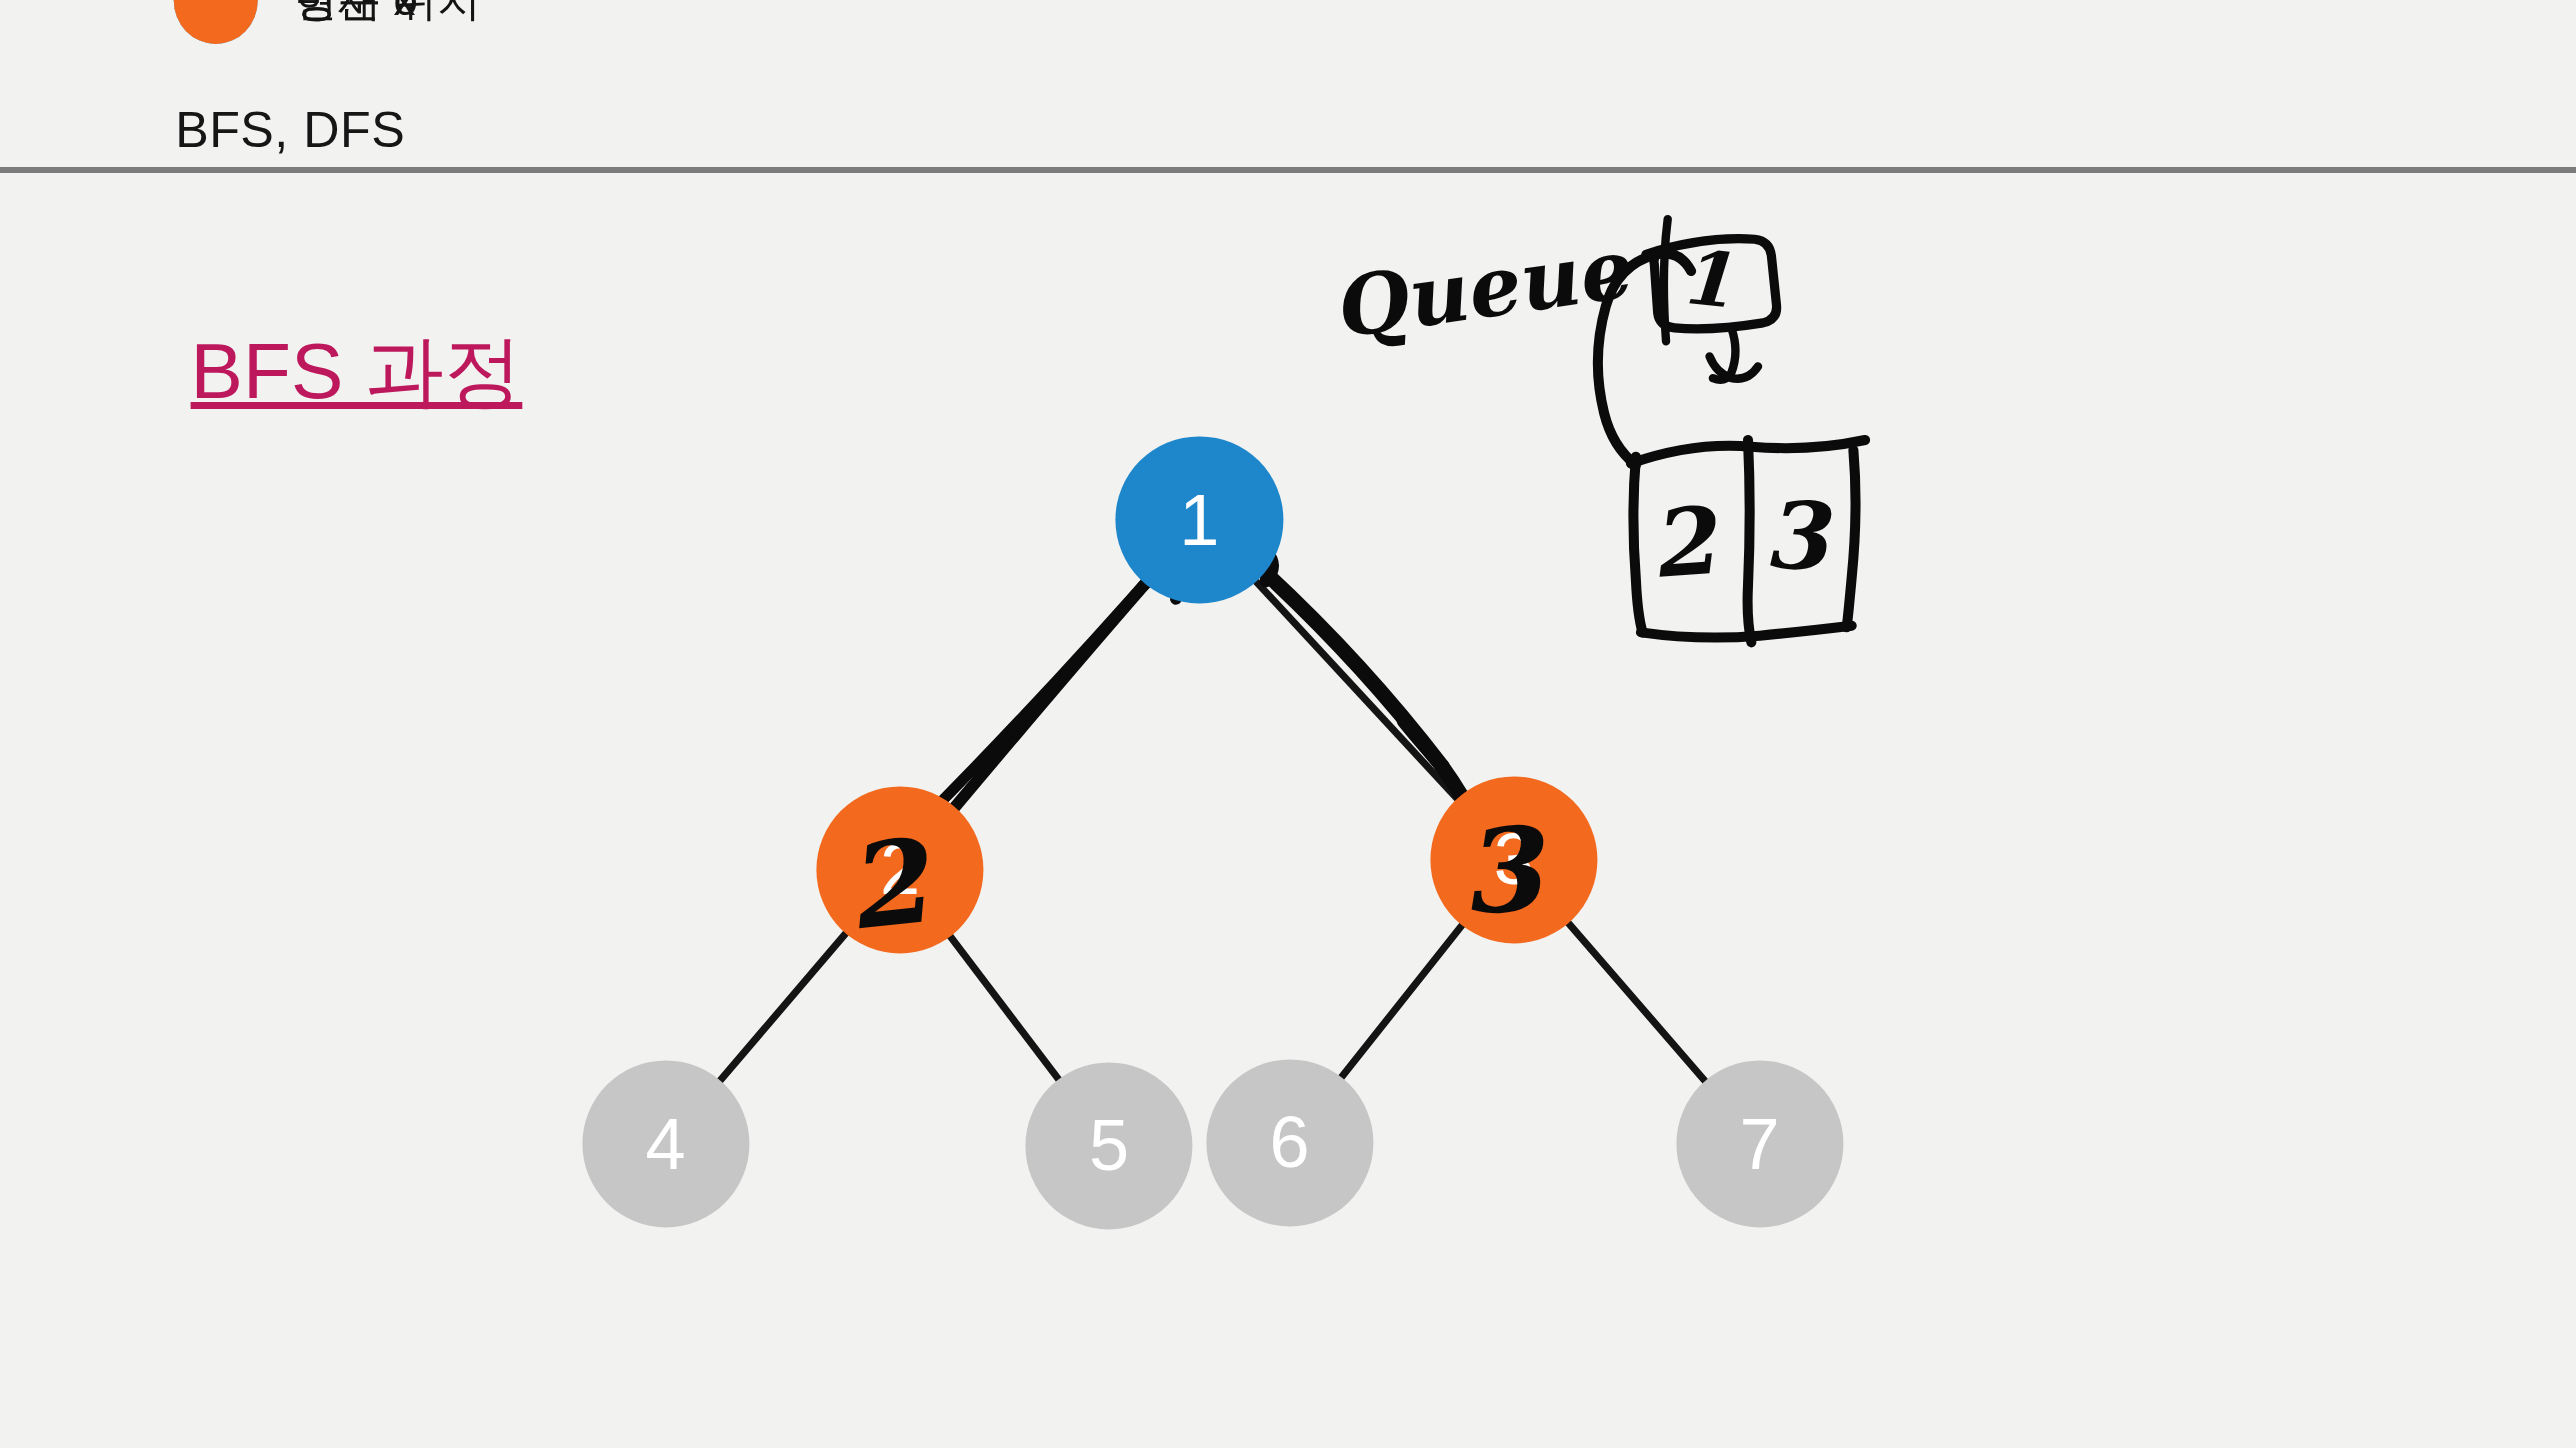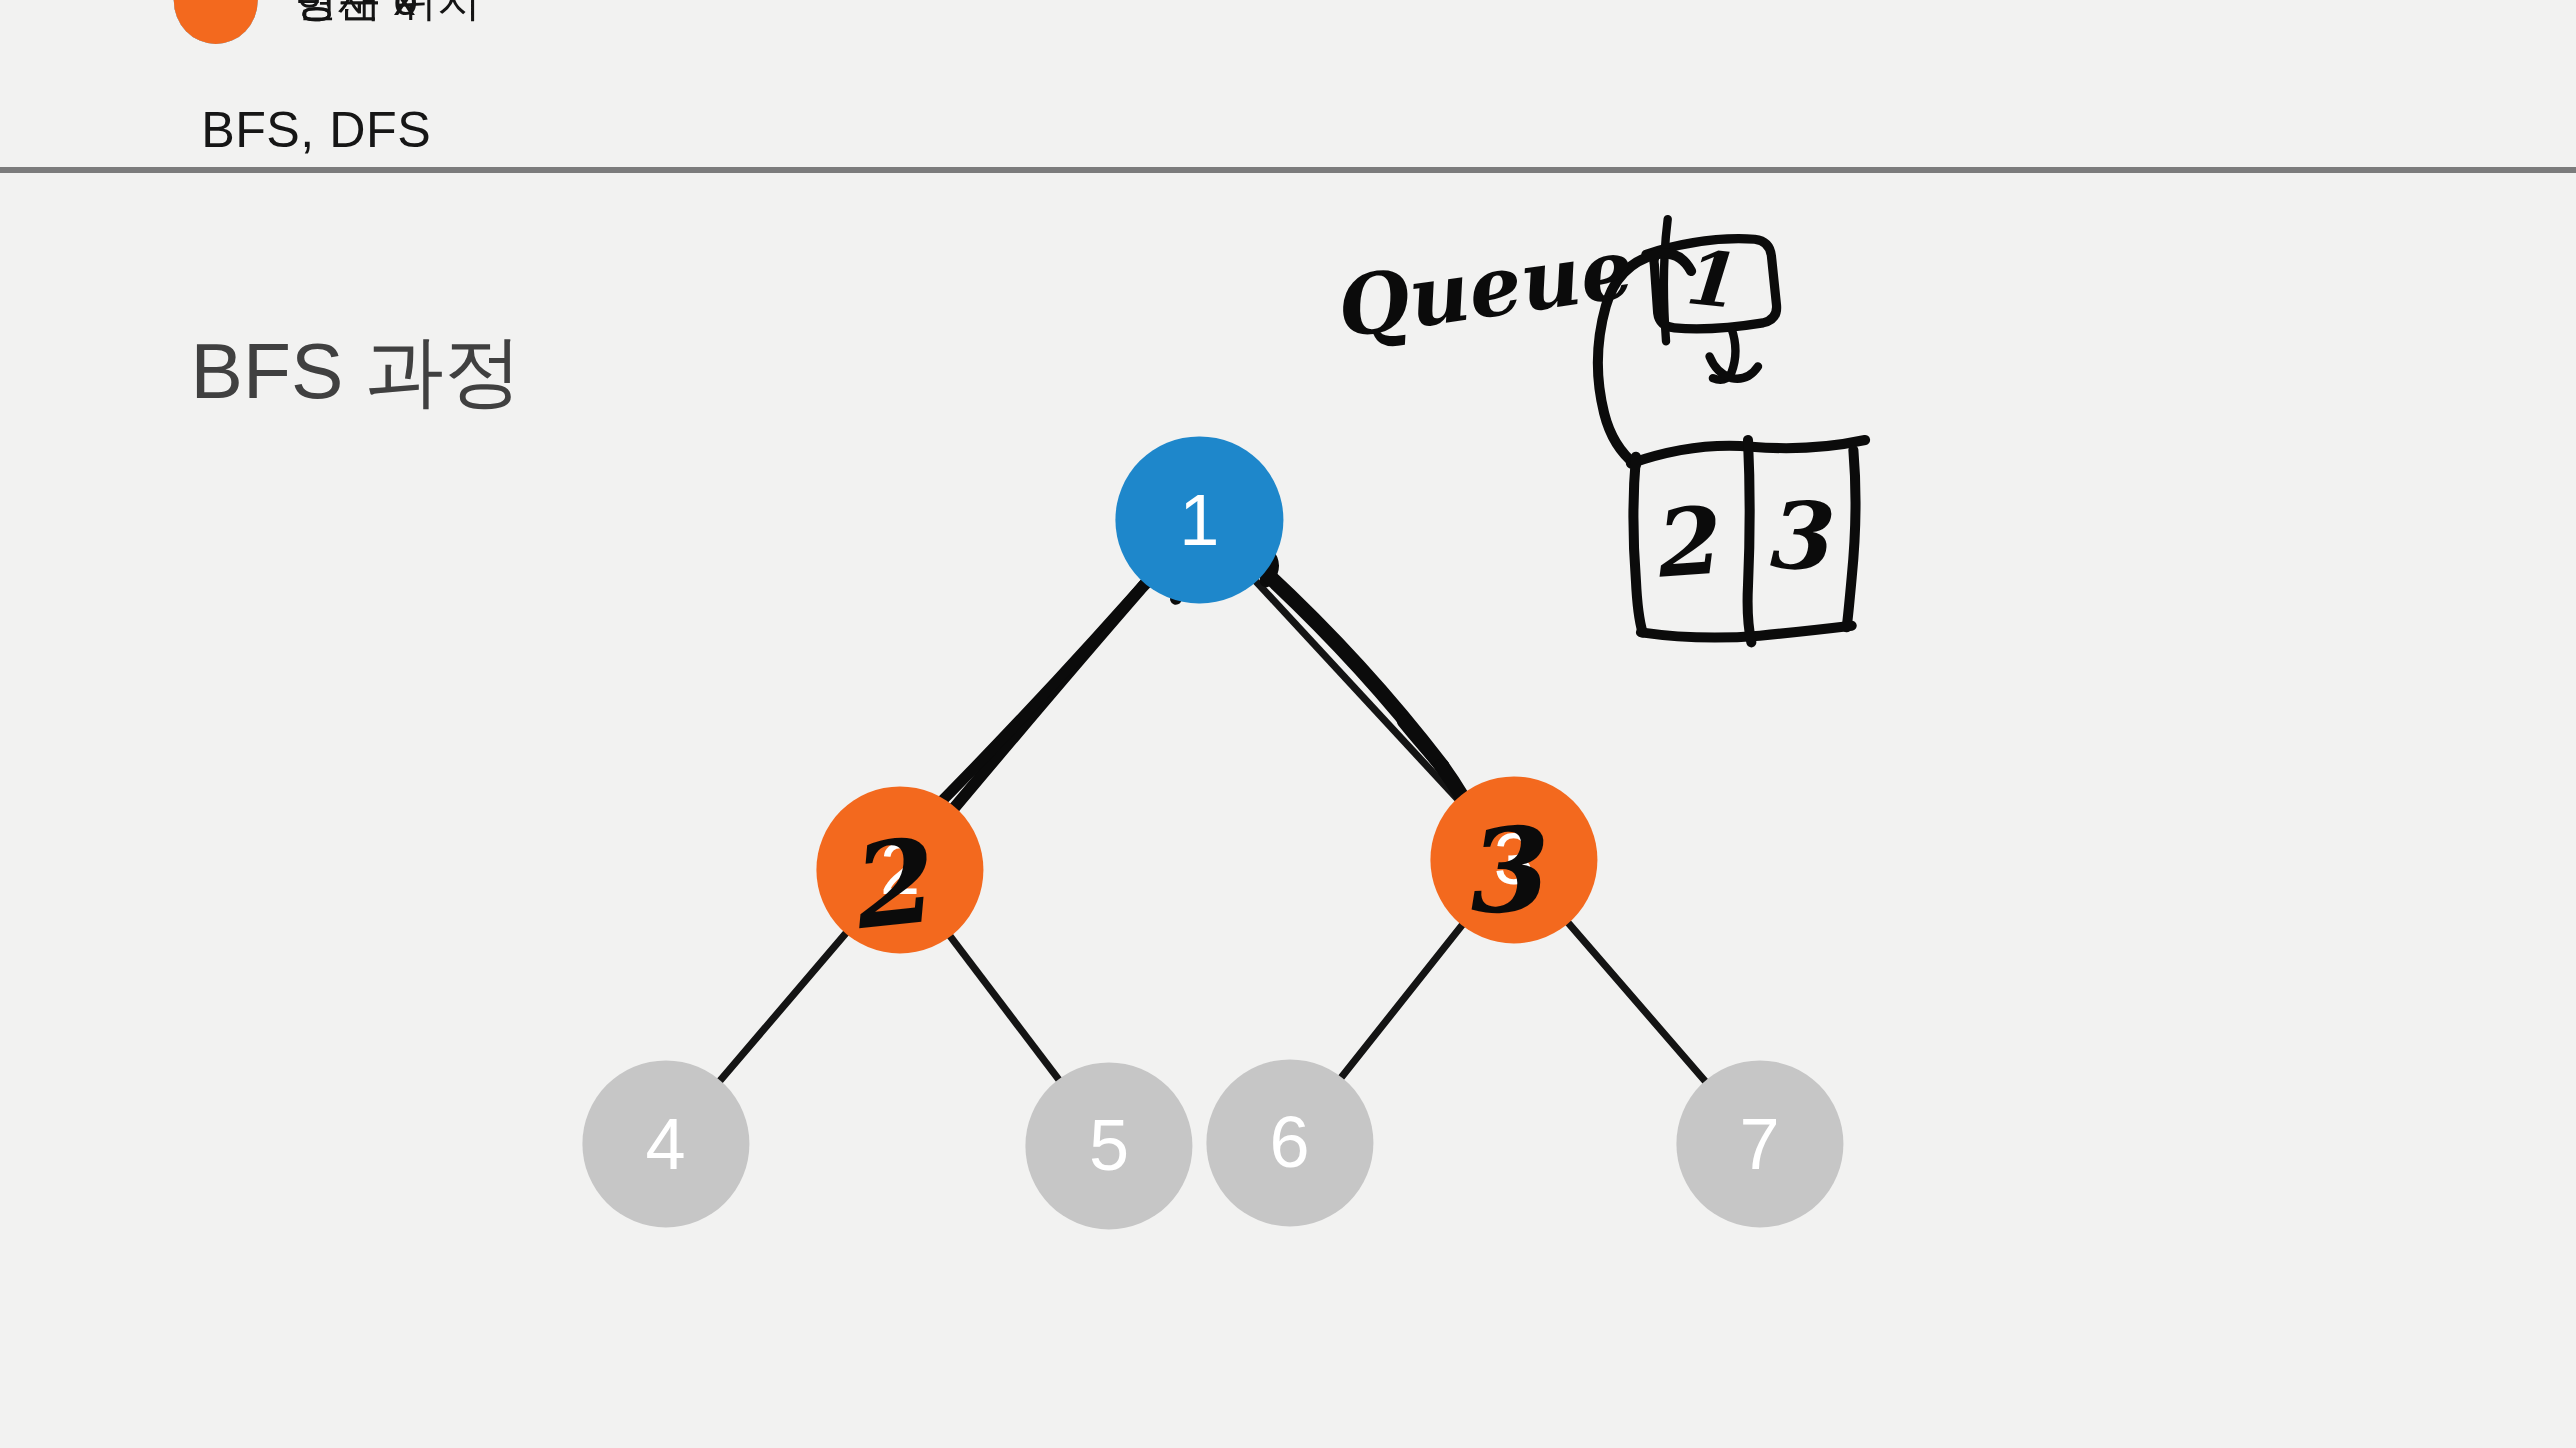--- a/index.html
+++ b/index.html
@@ -17,39 +17,39 @@
   }
   
   .header-text {
     position: absolute;
     left: 6.8%;
     top: 7.0%;
     font-size: 1.95vw;
     letter-spacing: 0.02vw;
     color: #161616;
     white-space: nowrap;
-    margin-left: 26px;
   }
   .header-rule {
     position: absolute;
     left: 0;
     top: 11.55%;
     width: 100%;
     height: 0.21vw;
     background: #7c7c7c;
   }
   
   .slide-title {
     position: absolute;
     left: 7.4%;
     top: 22.0%;
     font-size: 3.05vw;
     font-weight: 500;
-    color: #404040;
+    color: #be185d;
     white-space: nowrap;
+    text-decoration: underline;
   }
   
   .legend-row { position: absolute; left: 0; top: 0; width: 100%; height: 0; }
   .legend-marker {
     position: absolute;
     width: 3.28vw;
     height: 3.42vw;
     border-radius: 50%;
     transform: translate(-50%, -50%);
     background: #999;

